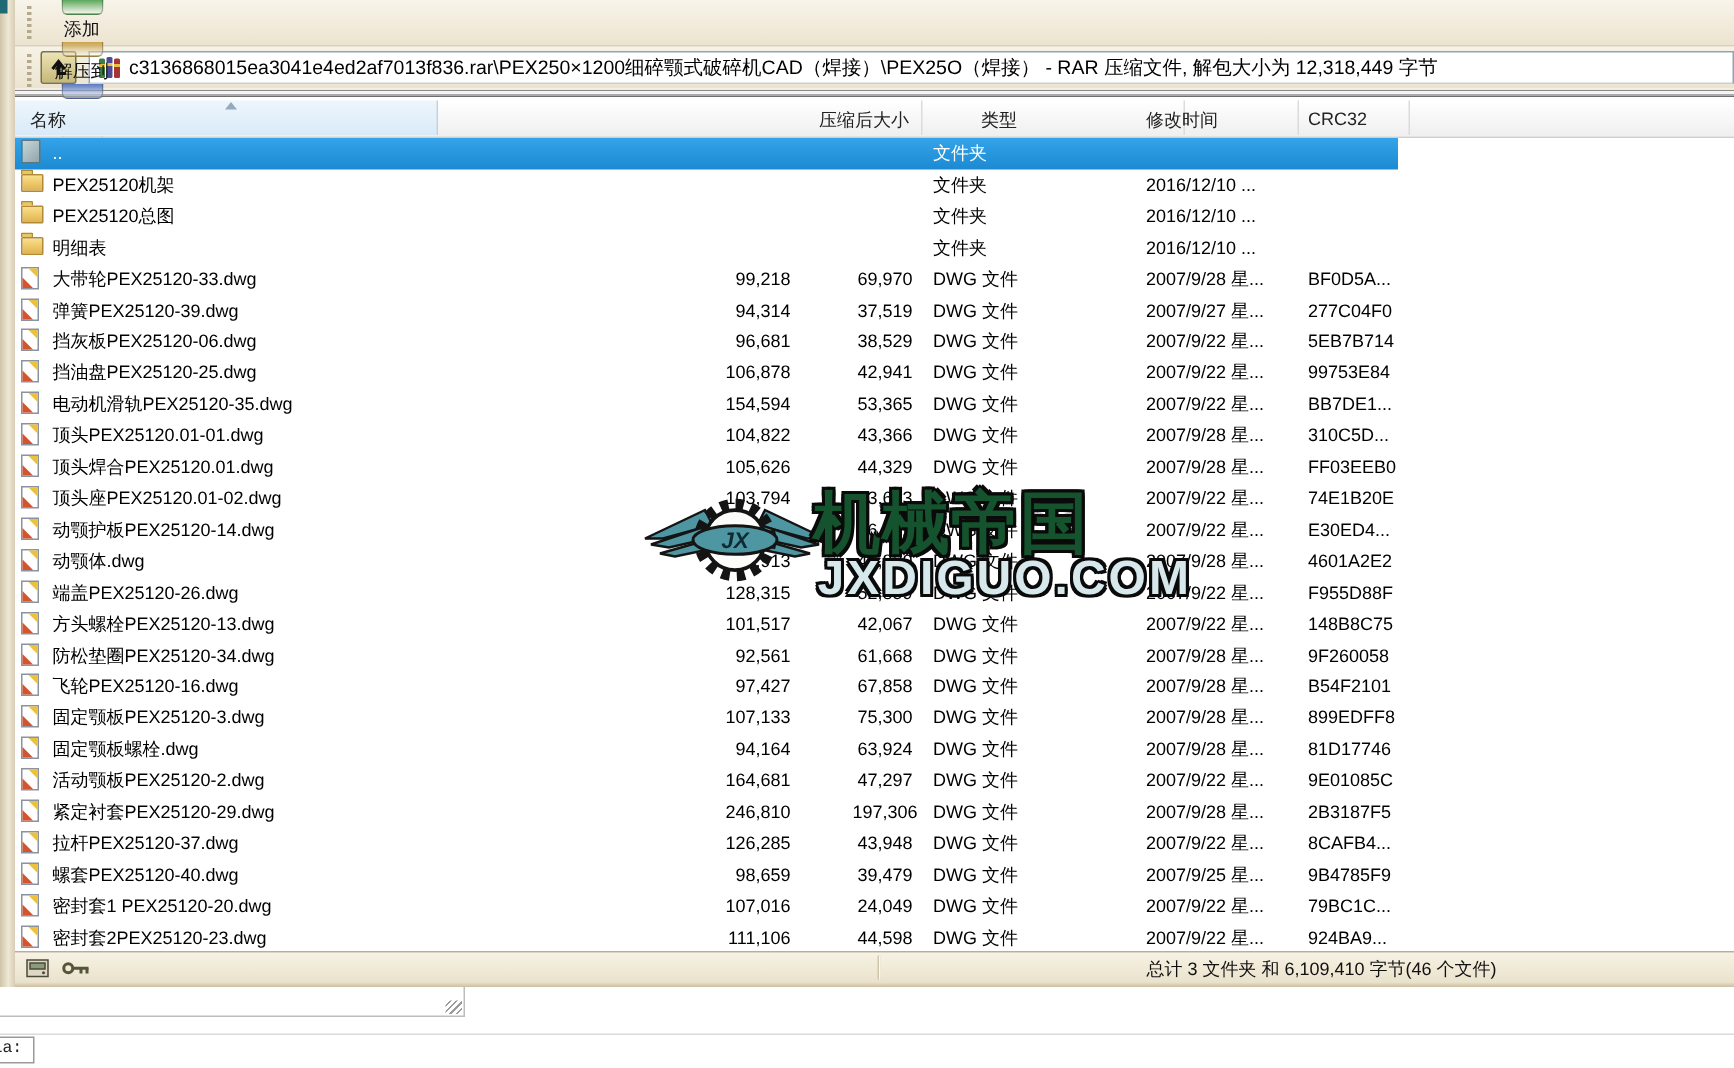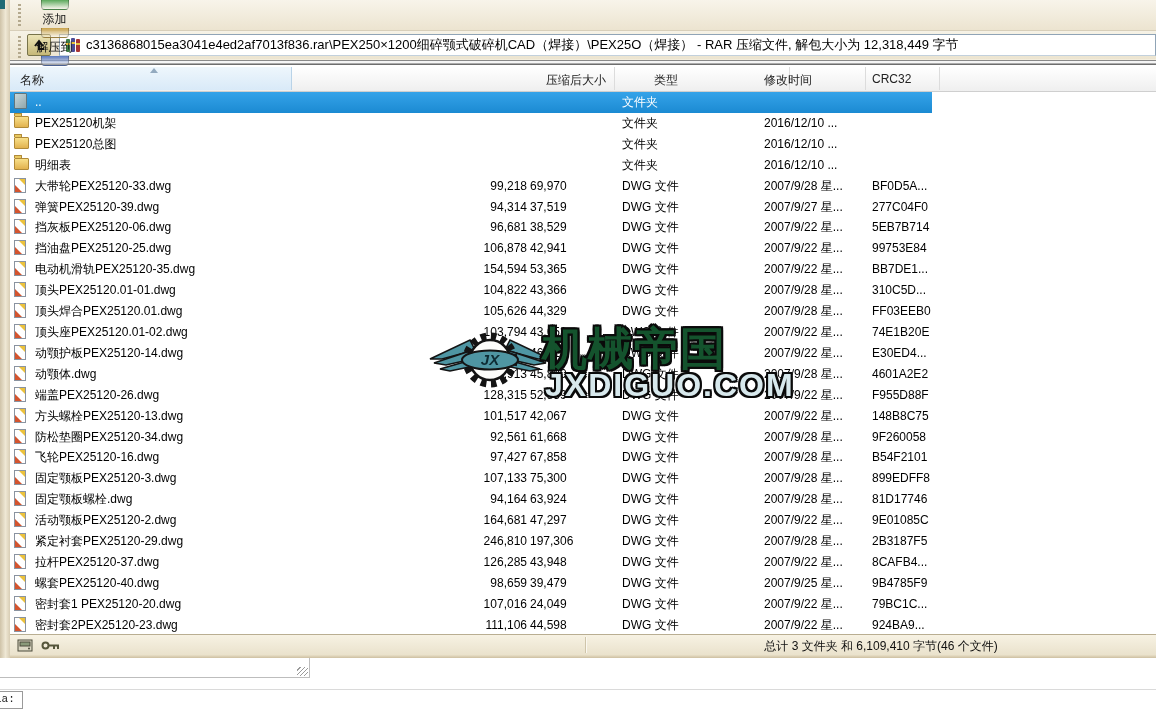--- a/index.html
+++ b/index.html
@@ -64,21 +64,21 @@
   .sort-arrow{position:absolute;left:140px;top:1px;width:0;height:0;
               border:4px solid transparent;border-top:none;border-bottom:5px solid #93aabf;}
 
   
   .file-list{height:544px;overflow:hidden;background:#fff;font-size:12px;color:#000;position:relative;}
   .row{position:relative;height:20.92px;width:922px;}
   .row.selected{background:linear-gradient(#35a3e9,#1b8ad2);color:#fff;}
   .row span{position:absolute;top:0;line-height:20.92px;white-space:nowrap;}
   .c-name{left:25px;}
   .c-size{left:397px;width:120px;text-align:right;}
-  .c-packed{left:520px;width:80px;text-align:left;}
+  .c-packed{left:540px;width:80px;text-align:center;}
   .c-type{left:612px;}
   .c-date{left:754px;}
   .c-crc{left:862px;}
   .c-icon{position:absolute;left:4px;top:2px;}
 
   .ic{display:block;}
   .ic-folder{width:15px;height:12px;margin-top:3px;background:linear-gradient(#f8e08a,#e2b24e);
              border:1px solid #b08a38;border-radius:1px;position:relative;box-sizing:border-box;}
   .ic-folder::before{content:"";position:absolute;top:-4px;left:-1px;width:6px;height:2px;background:#e8c860;
              border:1px solid #b08a38;border-bottom:none;border-radius:1px 1px 0 0;}

